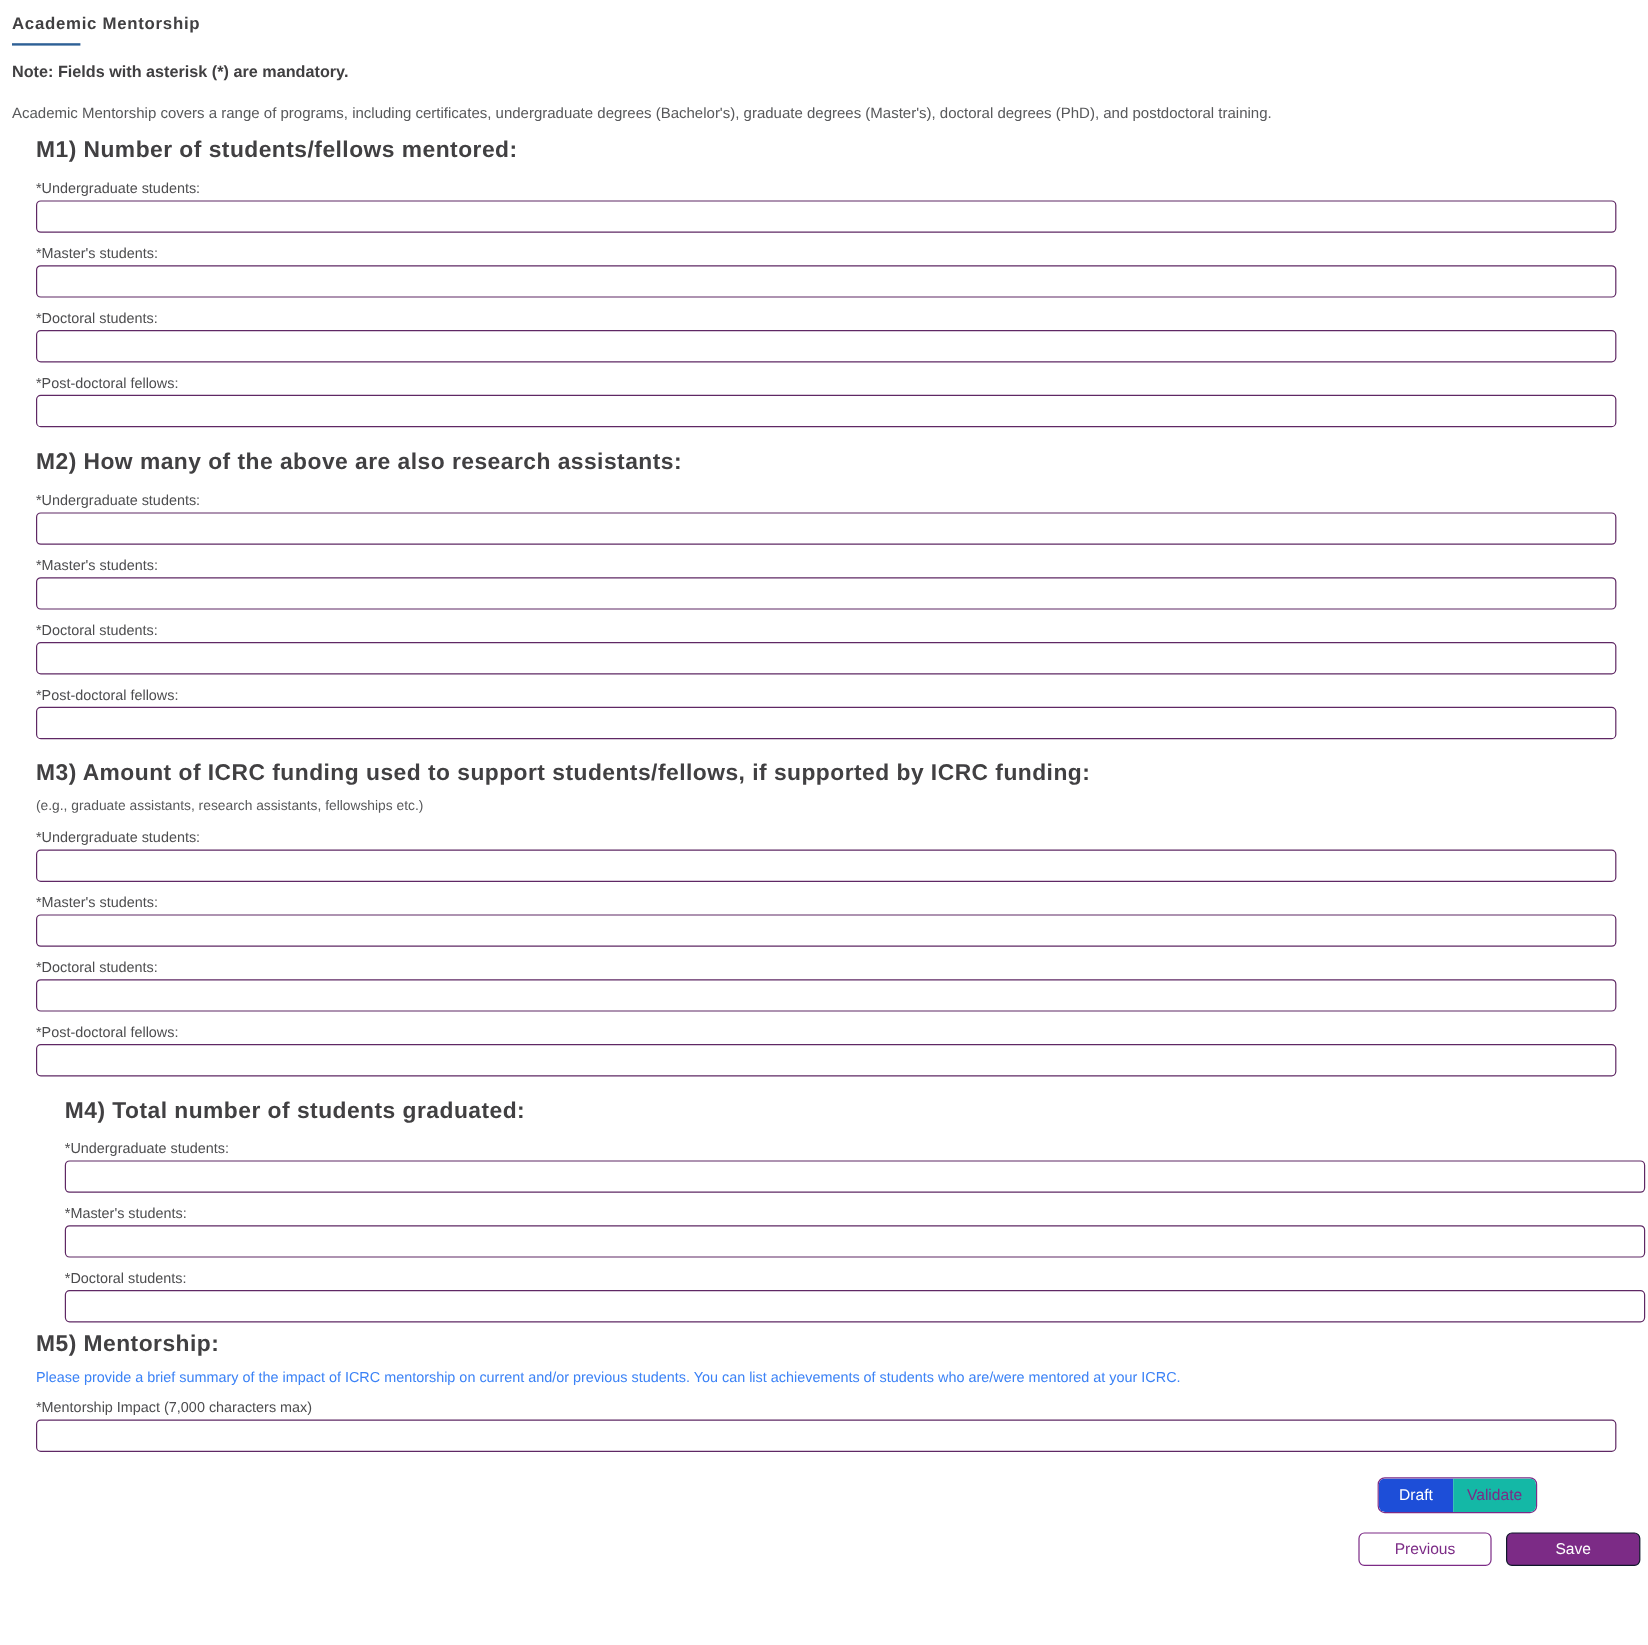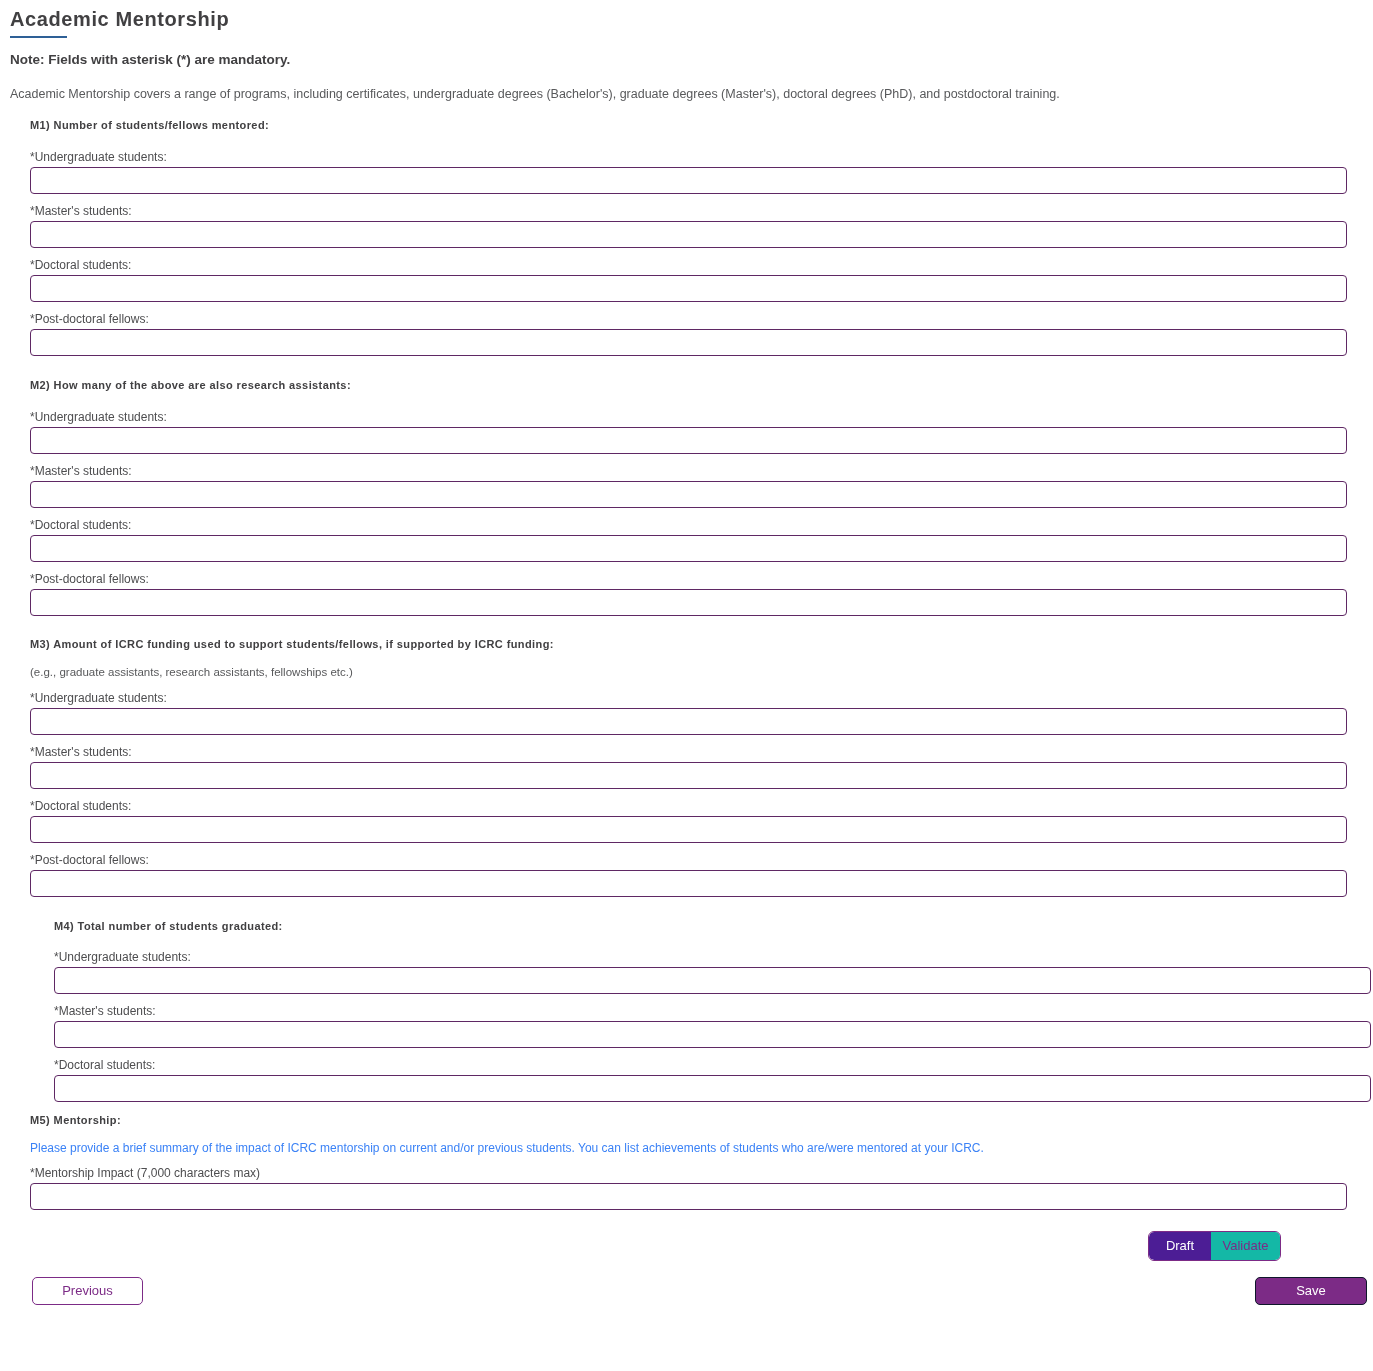--- a/index.html
+++ b/index.html
@@ -9,21 +9,21 @@
     background: #ffffff;
     width: 1373px;
     font-family: "Liberation Sans", sans-serif;
     color: #414042;
   }
   .page { width: 1373px; min-height: 1371px; position: relative; }
 
   
   .page-title {
     margin: 9px 0 0 10px;
-    font-size: 20px;
+    font-size: 14px;
     line-height: 20px;
     font-weight: 600;
     letter-spacing: 0.6px;
     color: #414042;
   }
   .title-underline {
     margin: 7px 0 0 10px;
     width: 57px;
     height: 2px;
     background: #2e6096;
@@ -47,21 +47,21 @@
   
   .section { margin: 0; }
   .section-m1 { margin-top: 17px; }
   .section-m2 { margin-top: 22px; }
   .section-m3 { margin-top: 21px; }
   .section-m4 { margin-top: 22px; padding-left: 24px; }
   .section-m5 { }
 
   .section-heading {
     margin: 0 0 0 30px;
-    font-size: 11px;
+    font-size: 19px;
     line-height: 15px;
     font-weight: 600;
     letter-spacing: 0.4px;
     color: #414042;
   }
   .section-hint {
     margin: 14px 0 0 30px;
     font-size: 11.5px;
     line-height: 12px;
     color: #58595b;
@@ -121,29 +121,29 @@
     color: #7c2b86;
     font-family: "Liberation Sans", sans-serif;
     font-size: 13px;
     height: 100%;
     cursor: pointer;
     padding: 0 14px;
   }
   .toggle button.seg-draft { width: 62px; }
   .toggle button.seg-validate { width: 69px; padding: 0 6px; }
   .toggle button.active {
-    background: #4c1d95;
+    background: #1d4ed8;
     color: #ffffff;
     border-radius: 5px 0 0 5px;
   }
 
   .nav-row {
     margin-top: 16px;
     display: flex;
-    justify-content: space-between;
+    justify-content: flex-end;
     gap: 12px;
     padding-right: 6px;
     padding-bottom: 13px;
     margin-left: 32px;
   }
   .btn {
     height: 28px;
     border-radius: 5px;
     font-family: "Liberation Sans", sans-serif;
     font-size: 13px;

